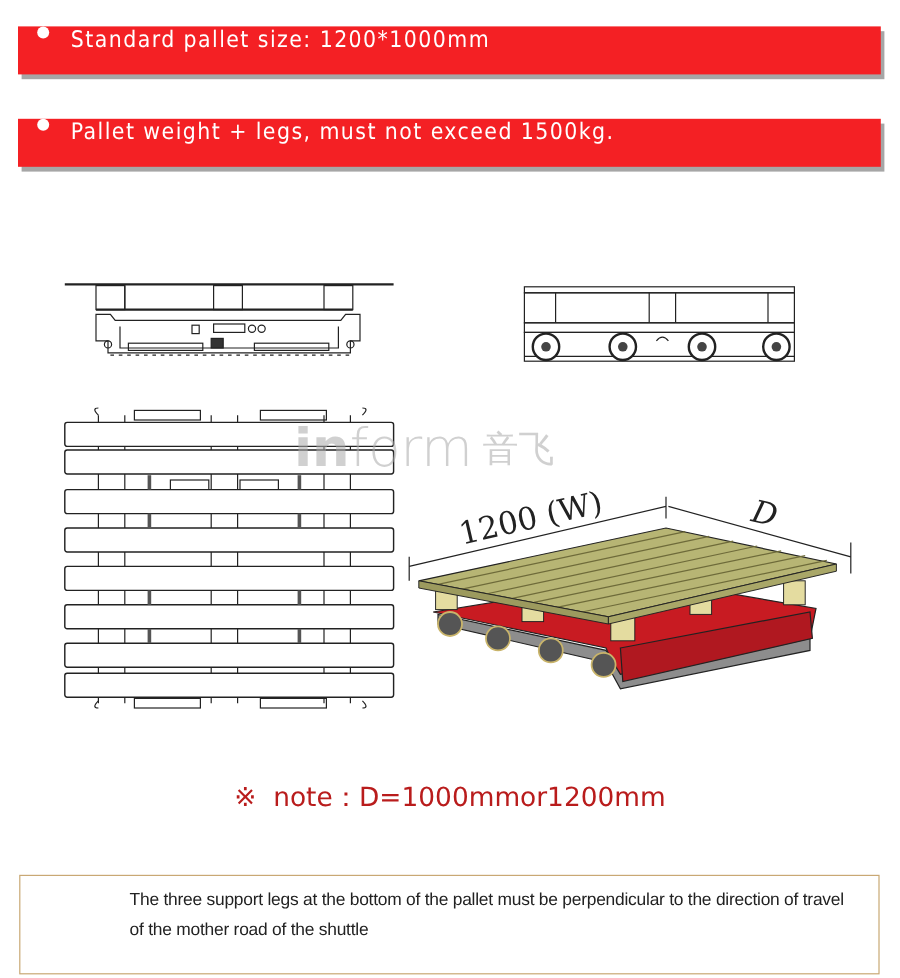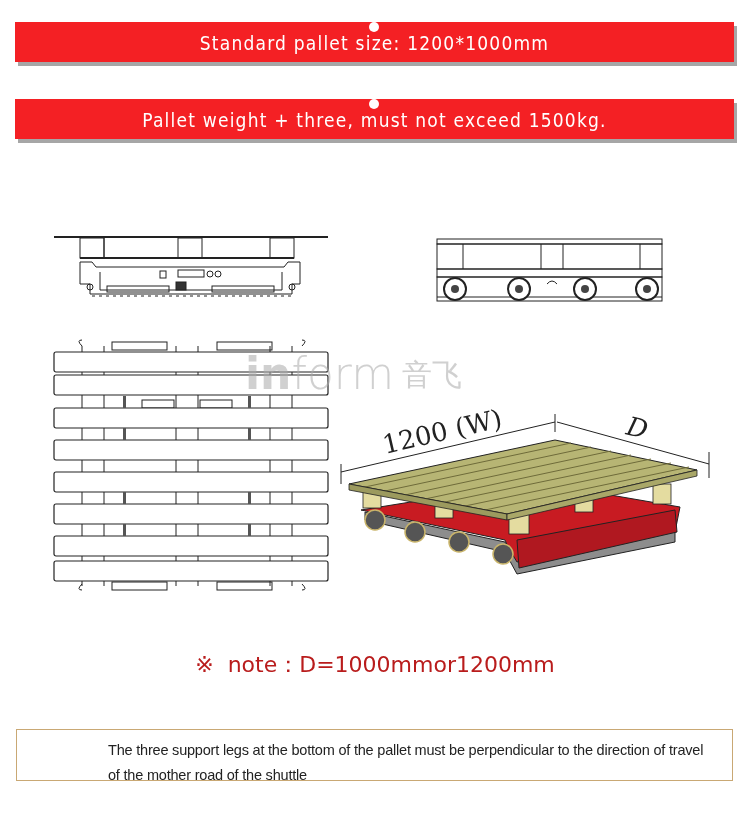--- a/index.html
+++ b/index.html
@@ -1,45 +1,45 @@
 <!DOCTYPE html>
 <html><head>
   <meta charset="utf-8">
   <style>
     html, body { margin: 0; padding: 0; background: #ffffff; }
     body { width: 750px; height: 815px; position: relative; overflow: hidden; font-family: "DejaVu Sans", sans-serif; }
-    .banner { position: absolute; left: 15px; width: 719px; height: 40px; background: #f42024; box-shadow: 3px 4px 0 #a6a6a6; color: #ffffff; display: flex; align-items: center; flex-direction: column; }
+    .banner { position: absolute; left: 15px; width: 719px; height: 40px; background: #f42024; box-shadow: 3px 4px 0 #a6a6a6; color: #ffffff; display: flex; align-items: flex-start; }
     .banner .dot { width: 10px; height: 10px; border-radius: 50%; background: #ffffff; margin-left: 16px; margin-right: 18px; flex: none; }
     .banner .txt { font-family: "DejaVu Sans Condensed", "DejaVu Sans", sans-serif; font-size: 19px; letter-spacing: 1.2px; white-space: nowrap; }
     #b1 { top: 22px; }
     #b2 { top: 99px; }
     .drawing { position: absolute; }
     #side-left { left: 52px; top: 234px; width: 278px; height: 72px; }
     #side-right { left: 425px; top: 234px; width: 250px; height: 72px; }
     #top-view { left: 52px; top: 338px; width: 280px; height: 256px; }
     #iso-view { left: 335px; top: 392px; width: 380px; height: 188px; }
     .watermark { position: absolute; left: 245px; top: 348px; font-family: "DejaVu Sans", sans-serif; font-size: 44px; color: rgba(170,170,170,0.55); letter-spacing: 0px; font-weight: 300; white-space: nowrap; pointer-events: none; }
     .watermark .b { font-weight: bold; }
     .watermark .cn { font-size: 30px; margin-left: 8px; position: relative; top: -4px; }
     .note { position: absolute; left: 0; width: 750px; top: 650px; text-align: center; font-family: "DejaVu Sans", sans-serif; font-size: 22px; color: #b91c1c; white-space: nowrap; }
     .note .sym { margin-right: 14px; }
-    .infobox { position: absolute; left: 16px; top: 729px; width: 717px; height: 52px; border: 1px solid #c9a874; box-sizing: border-box; }
+    .infobox { position: absolute; left: 16px; top: 729px; width: 717px; height: 83px; border: 1px solid #c9a874; box-sizing: border-box; }
     .infobox .txt { position: absolute; left: 91px; top: 8px; width: 600px; font-family: "Liberation Sans Narrow", "Liberation Sans", sans-serif; font-size: 14.5px; line-height: 25px; color: #222222; letter-spacing: -0.2px; }
   </style>
 </head>
 <body>
 
 <div class="banner" id="b1">
   <span class="dot"></span>
   <span class="txt">Standard pallet size: 1200*1000mm</span>
 </div>
 
 <div class="banner" id="b2">
   <span class="dot"></span>
-  <span class="txt">Pallet weight + three, must not exceed 1500kg.</span>
+  <span class="txt">Pallet weight + legs, must not exceed 1500kg.</span>
 </div>
 
 <svg class="drawing" id="side-left" viewBox="0 0 278 72">
   <g fill="none" stroke="#222" stroke-width="1">
     <line x1="2" y1="3" x2="276" y2="3" stroke-width="2"></line>
     <rect x="28" y="4" width="24" height="20"></rect>
     <rect x="126" y="4" width="24" height="20"></rect>
     <rect x="218" y="4" width="24" height="20"></rect>
     <line x1="52" y1="4" x2="52" y2="24"></line>
     <line x1="28" y1="24" x2="242" y2="24" stroke-width="2"></line>

